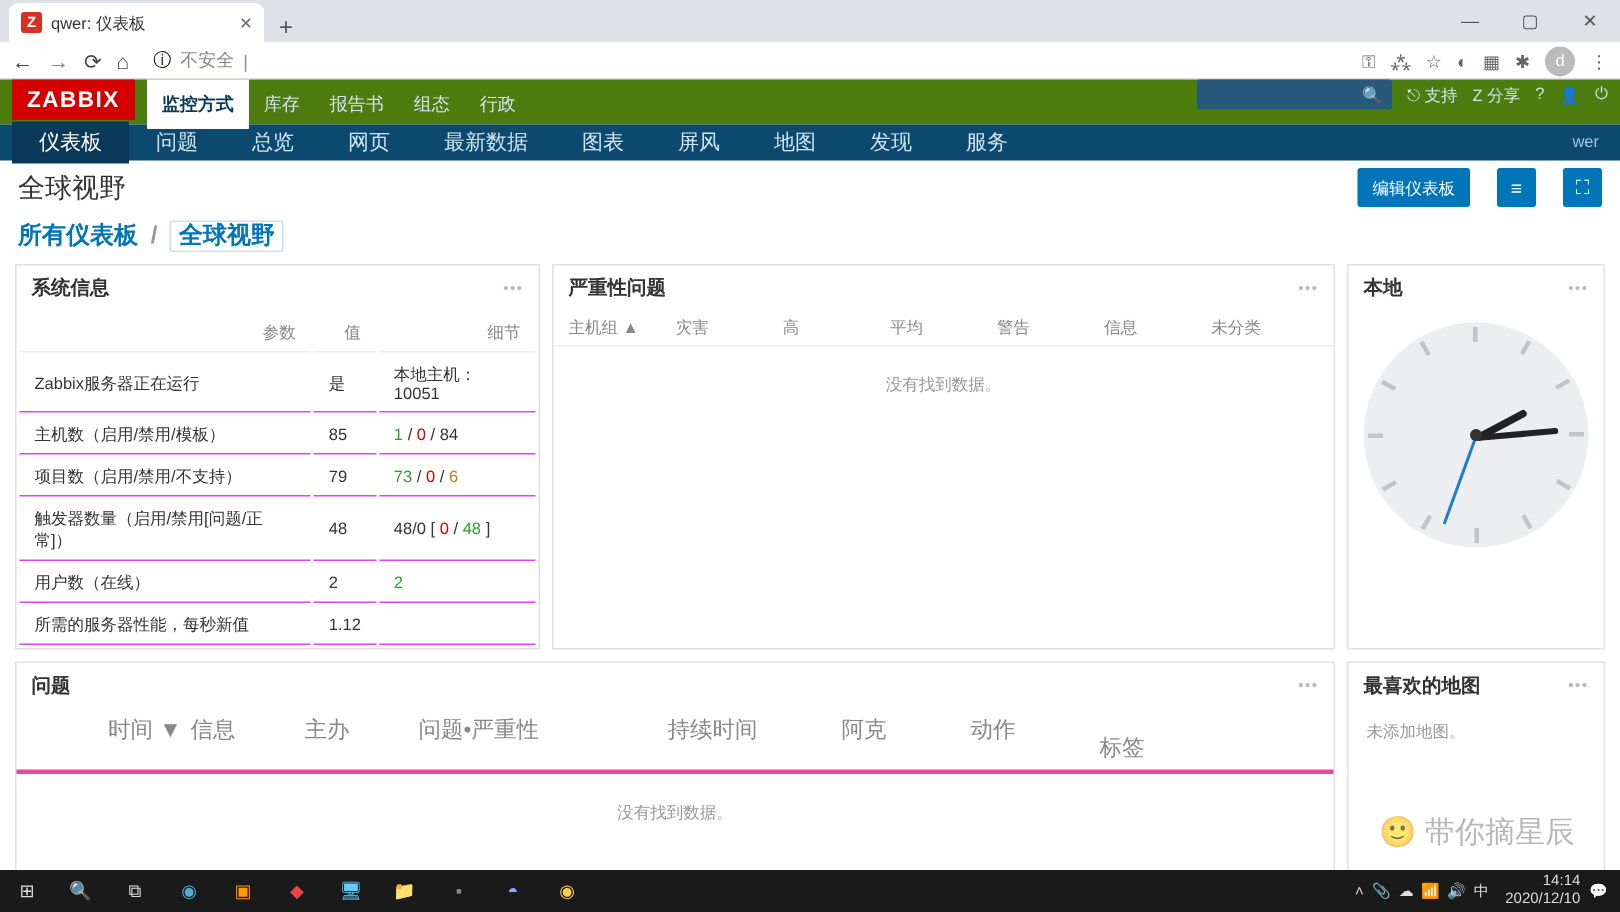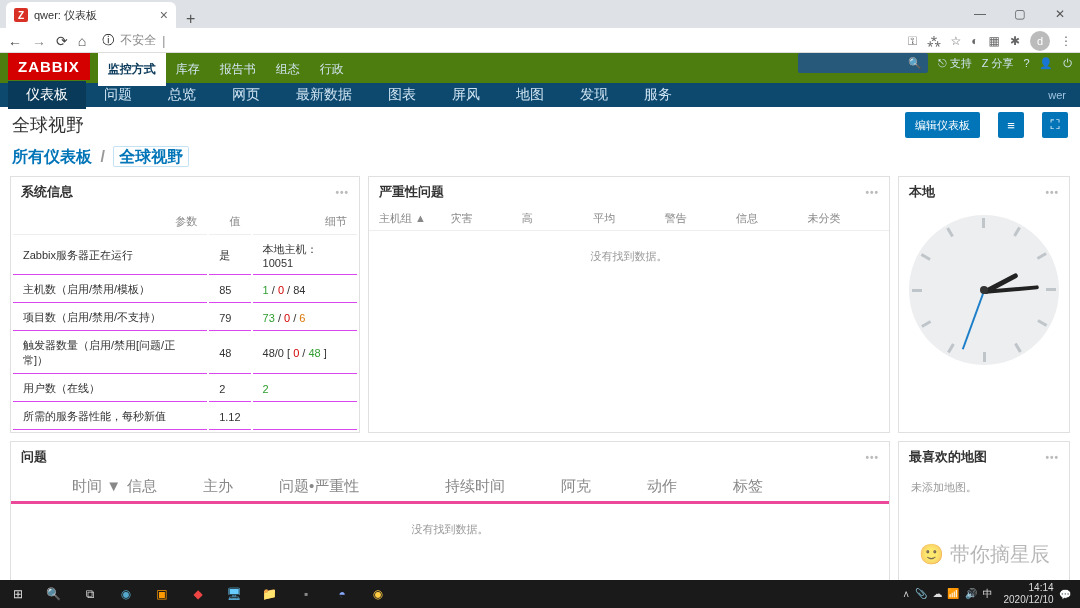--- a/index.html
+++ b/index.html
@@ -67,21 +67,21 @@
 .clock { width:150px; height:150px; border-radius:50%; background:#eceef0; position:relative; }
 .clock .center { position:absolute; width:8px; height:8px; background:#333; border-radius:50%; left:71px; top:71px; z-index:5; }
 .hand { position:absolute; left:75px; top:75px; transform-origin:0 50%; }
 .hand.hour { width:38px; height:5px; background:#222; border-radius:3px; transform:rotate(-28deg); }
 .hand.min { width:55px; height:4px; background:#222; border-radius:3px; transform:rotate(-5deg); }
 .hand.sec { width:62px; height:2px; background:#1e7fc9; transform:rotate(110deg); }
 .tick { position:absolute; width:3px; height:10px; background:#c0c5ca; left:73px; top:3px; transform-origin:2px 72px; }
 
 .row2 { margin-top:8px; padding:0 10px; display:grid; grid-template-columns:1fr 172px; gap:8px; }
 .prob-head { display:flex; padding:5px 10px; font-size:15px; color:#888; gap:6px; border-bottom:3px solid #ec4899; }
-.prob-head span:nth-child(1){width:100px;text-align:right;} .prob-head span:nth-child(2){width:70px;} .prob-head span:nth-child(3){width:70px;} .prob-head span:nth-child(4){width:160px;} .prob-head span:nth-child(5){width:110px;} .prob-head span:nth-child(6){width:80px;} .prob-head span:nth-child(7){width:80px;} .prob-head span:nth-child(8){width:60px;}
+.prob-head span:nth-child(1){width:100px;text-align:right;} .prob-head span:nth-child(2){width:70px;} .prob-head span:nth-child(3){width:70px;} .prob-head span:nth-child(4){width:160px;} .prob-head span:nth-child(5){width:110px;} .prob-head span:nth-child(6){width:80px;} .prob-head span:nth-child(7){width:80px;} .prob-head span:nth-child(8){width:60px;margin-top:12px;}
 
 .taskbar { position:absolute; bottom:0; left:0; right:0; height:28px; background:#1a1a1a; display:flex; align-items:center; }
 .taskbar .tb-item { width:36px; height:28px; display:flex; align-items:center; justify-content:center; color:#ddd; cursor:pointer; }
 .taskbar .tray { margin-left:auto; display:flex; align-items:center; gap:6px; padding:0 8px; font-size:10px; color:#ddd; }
 .taskbar .time { text-align:right; line-height:12px; }
 
 .watermark { position:absolute; right:30px; bottom:40px; font-size:20px; color:#999; opacity:0.7; pointer-events:none; }
 </style>
 </head>
 <body>

